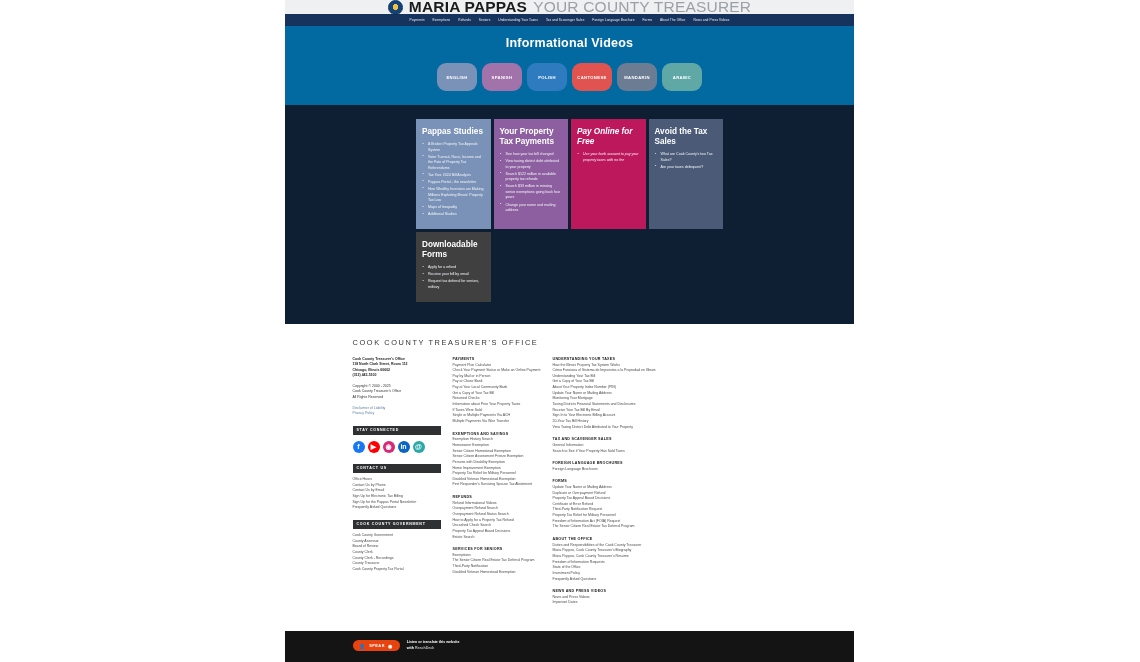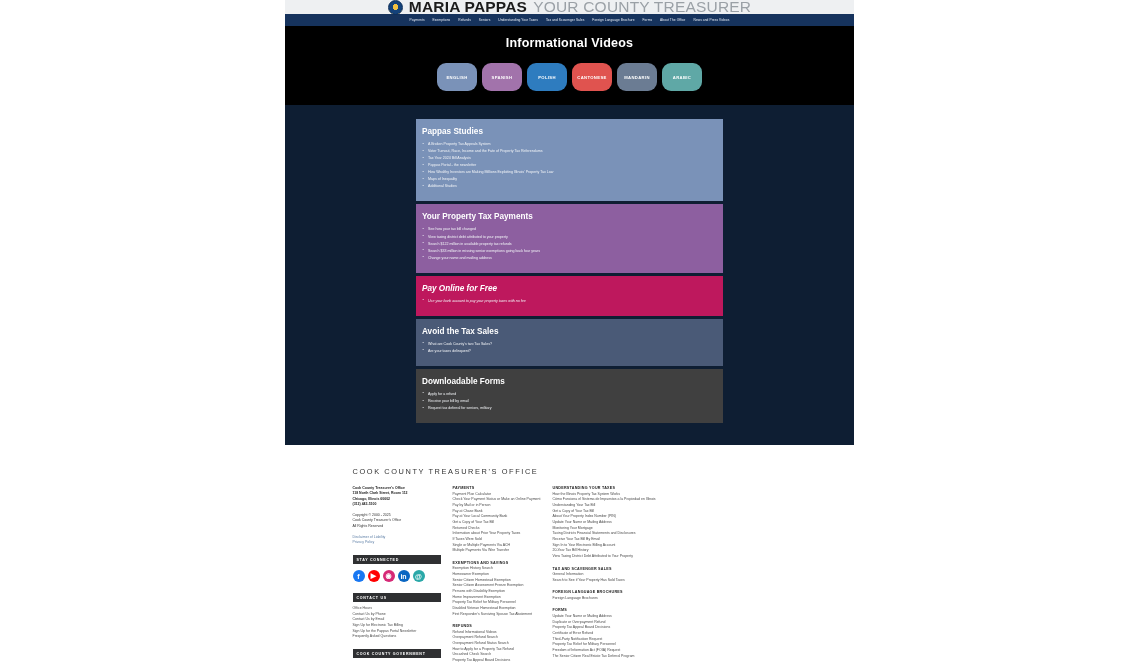--- a/index.html
+++ b/index.html
@@ -21,39 +21,39 @@
       radial-gradient(circle at 50% 45%, #f0c040 0 30%, #14427a 31% 72%, #d9b43c 73% 100%);
       border:1px solid #0e2f5a; flex:none; }
   .hdr-name { font-size:15.5px; font-weight:bold; color:#1b1b1b; letter-spacing:.2px; }
   .hdr-sub { font-size:15.5px; font-weight:300; color:#9aa0a6; letter-spacing:.2px; }
 
   .navbar { background:#16335d; height:12px; display:flex; align-items:center; justify-content:center; }
   .navbar ul { list-style:none; display:flex; gap:8px; align-items:center; }
   .navbar li { font-size:3.2px; color:#e9eef6; white-space:nowrap; letter-spacing:.1px; }
 
   
-  .hero { background:#000000; padding:10px 0 14px; }
+  .hero { background:#0369a1; padding:10px 0 14px; }
   .hero h1 { text-align:center; color:#fff; font-size:12.5px; font-weight:bold; letter-spacing:.2px; }
   .langs { display:flex; justify-content:center; gap:5px; margin-top:13px; }
   .lang {
     width:40px; height:28px; border-radius:9px; display:flex; align-items:center; justify-content:center;
     color:#fff; font-size:4.2px; font-weight:bold; letter-spacing:.35px; cursor:pointer;
   }
 
   
   .grid-wrap { background:#0e1e33; padding:14px 0 22px; }
-  .grid { width:307px; margin:0 auto; display:grid; grid-template-columns:repeat(1,1fr); gap:3px; }
+  .grid { width:307px; margin:0 auto; display:grid; grid-template-columns:repeat(4,1fr); gap:3px; }
   .card { padding:8px 6px 10px; }
   .card h2 { color:#fff; font-size:8.2px; font-weight:bold; line-height:1.22; margin-bottom:5px; }
   .card ul { list-style:none; }
   .card li { position:relative; padding-left:6px; color:#f2f4f7; font-size:3.6px; line-height:1.55; margin-bottom:1.5px; }
   .card li:before { content:"•"; position:absolute; left:0.5px; top:-0.5px; font-size:3.6px; color:#f2f4f7; }
 
   
-  .footer { background:#fff; padding:22px 0 0; }
+  .footer { background:#fff; padding:14px 0 0; }
   .footer-in { width:434px; margin:0 auto; }
   .foot-title { font-size:7.4px; letter-spacing:1.6px; color:#333; font-weight:normal; margin-bottom:10px; }
   .cols { display:flex; gap:0; }
   .col-left { width:100px; }
   .col-mid { width:98px; }
   .col-right { width:auto; flex:1; padding-left:2px; }
 
   .addr { font-size:3.5px; line-height:1.5; color:#222; font-weight:bold; }
   .copy { font-size:3.5px; line-height:1.5; color:#333; margin-top:6px; }
   .legal a { display:block; font-size:3.5px; line-height:1.6; color:#5e7fa6; margin-top:0; }

